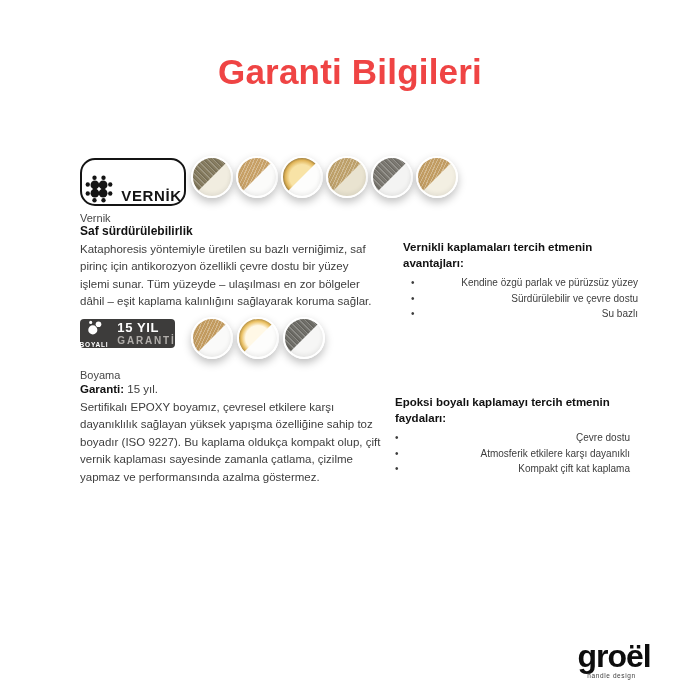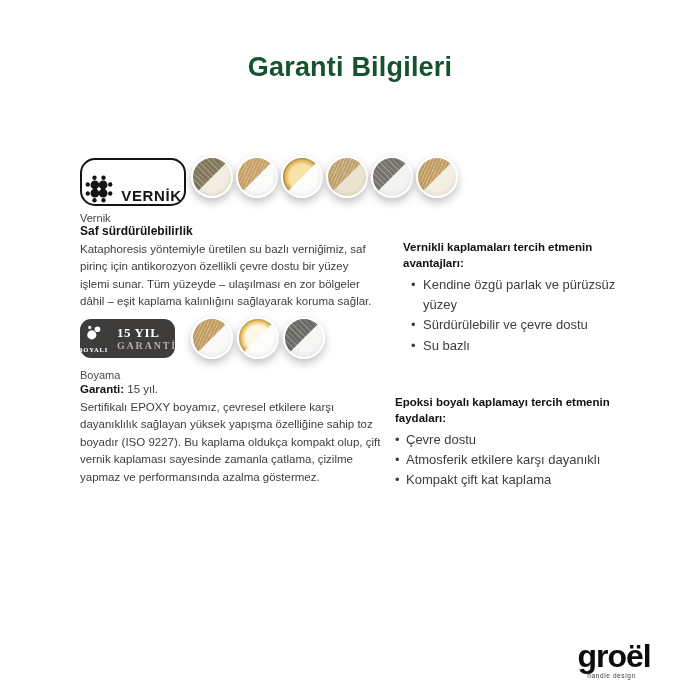--- a/index.html
+++ b/index.html
@@ -5,38 +5,37 @@
   html,body{margin:0;padding:0;background:#ffffff;}
   .page{
     position:relative;width:700px;height:700px;background:#ffffff;overflow:hidden;
     font-family:"Liberation Sans", sans-serif;color:#1a1a1a;
   }
   .abs{position:absolute;}
 
   
   .page-title{
     left:0;top:52px;width:700px;text-align:center;
-    font-size:27px;font-weight:800;letter-spacing:0.2px;color:#14532d;
+    font-size:35px;font-weight:800;letter-spacing:0.2px;color:#ef4444;
   }
 
   
   .badge-vernik{
     left:80px;top:158px;width:106px;height:48px;
     background:#ffffff;border:2.5px solid #141414;border-radius:15px;
     display:flex;align-items:flex-end;justify-content:center;gap:7px;box-sizing:border-box;
   }
   .badge-vernik .label{font-size:15px;font-weight:700;letter-spacing:0.6px;color:#141414;}
   .badge-vernik svg{display:block;}
 
   .badge-boyali{
-    left:80px;top:319px;width:95px;height:39px;
-    background:#3d3c3b;border-radius:11px;
+    left:80px;top:319px;width:95px;height:29px;
+    background:#3d3c3b;border-radius:4px;
     display:flex;align-items:center;justify-content:center;gap:9px;box-sizing:border-box;
     padding:0 8px;
-    font-family:Liberation Serif, serif;
   }
   .badge-boyali .iconcol{display:flex;flex-direction:column;align-items:center;gap:1px;}
   .badge-boyali .iconcol .label{font-size:6.5px;font-weight:700;letter-spacing:0.8px;color:#ffffff;}
   .badge-boyali .warranty{display:flex;flex-direction:column;align-items:flex-start;line-height:1;}
   .badge-boyali .warranty .yil{font-size:13px;font-weight:800;letter-spacing:0.6px;color:#ffffff;}
   .badge-boyali .warranty .garanti{font-size:10px;font-weight:600;letter-spacing:1.8px;color:#b0adaa;margin-top:2px;}
 
   
   .swatch-row{display:flex;gap:3px;}
   .swatch{
@@ -49,21 +48,21 @@
 
   
   .small-label{font-size:11px;color:#474747;line-height:1.3;}
   .sub-bold{font-size:12px;font-weight:700;color:#111111;line-height:1.3;text-align:center;}
   .para{font-size:11.5px;line-height:1.52;color:#3d3d3d;}
   .col-left{width:300px;}
   .col-right{left:395px;width:235px;}
   .list-heading{font-size:11.5px;font-weight:700;color:#111111;margin:0 0 4px 0;line-height:1.4;}
   ul.bullets{margin:0;padding:0;list-style:none;}
   ul.bullets li{
-    font-size:13px;color:#3d3d3d;line-height:1.55;position:relative;
+    font-size:10px;color:#3d3d3d;line-height:1.55;position:relative;text-align:right;
   }
   ul.bullets.indented li{padding-left:20px;}
   ul.bullets.indented li::before{content:"•";position:absolute;left:8px;color:#3d3d3d;}
   ul.bullets.flush li{padding-left:11px;}
   ul.bullets.flush li::before{content:"•";position:absolute;left:0;color:#3d3d3d;}
 
   .inline-bold{font-weight:700;color:#111111;}
 
   
   .logo{left:566px;top:640px;width:96px;text-align:center;}

